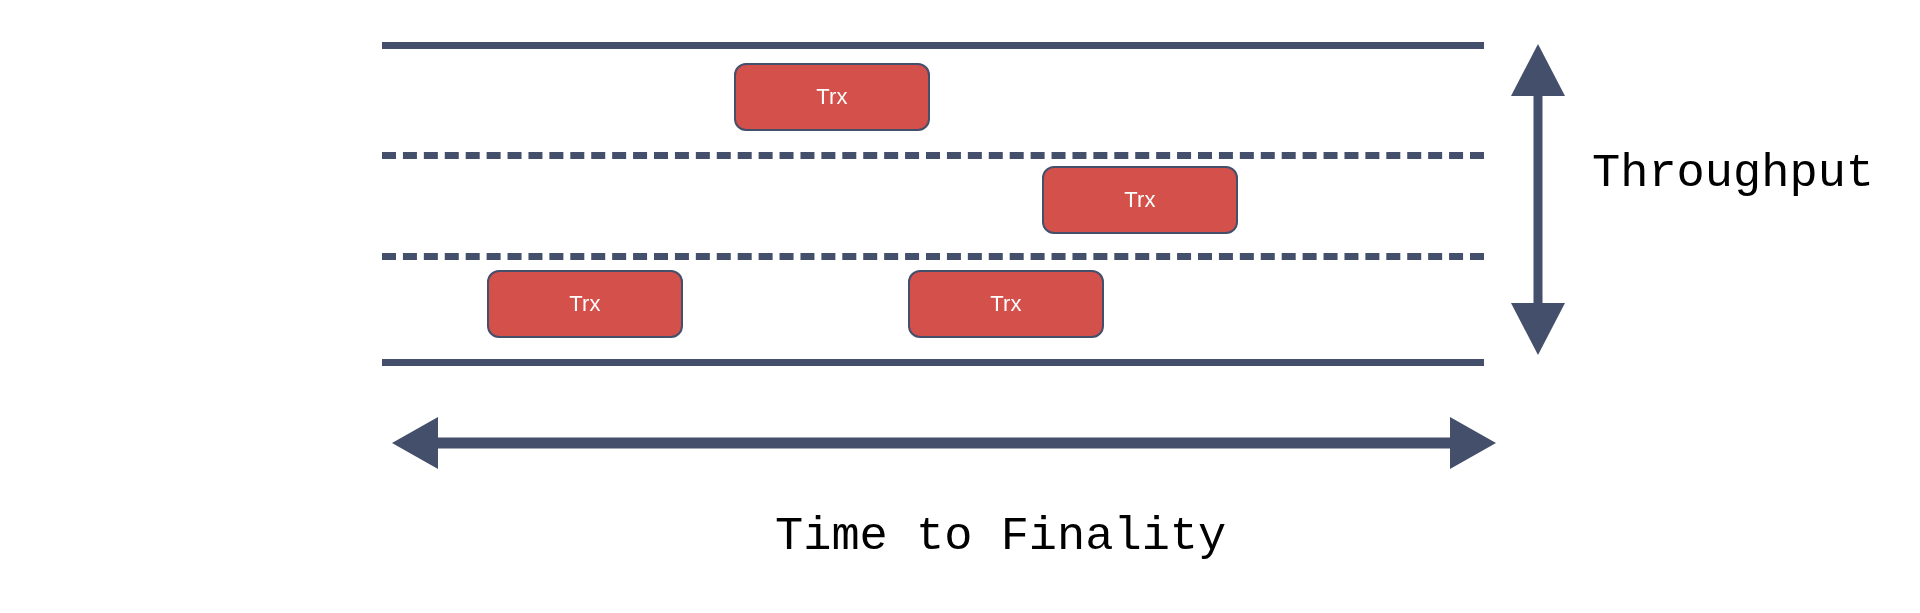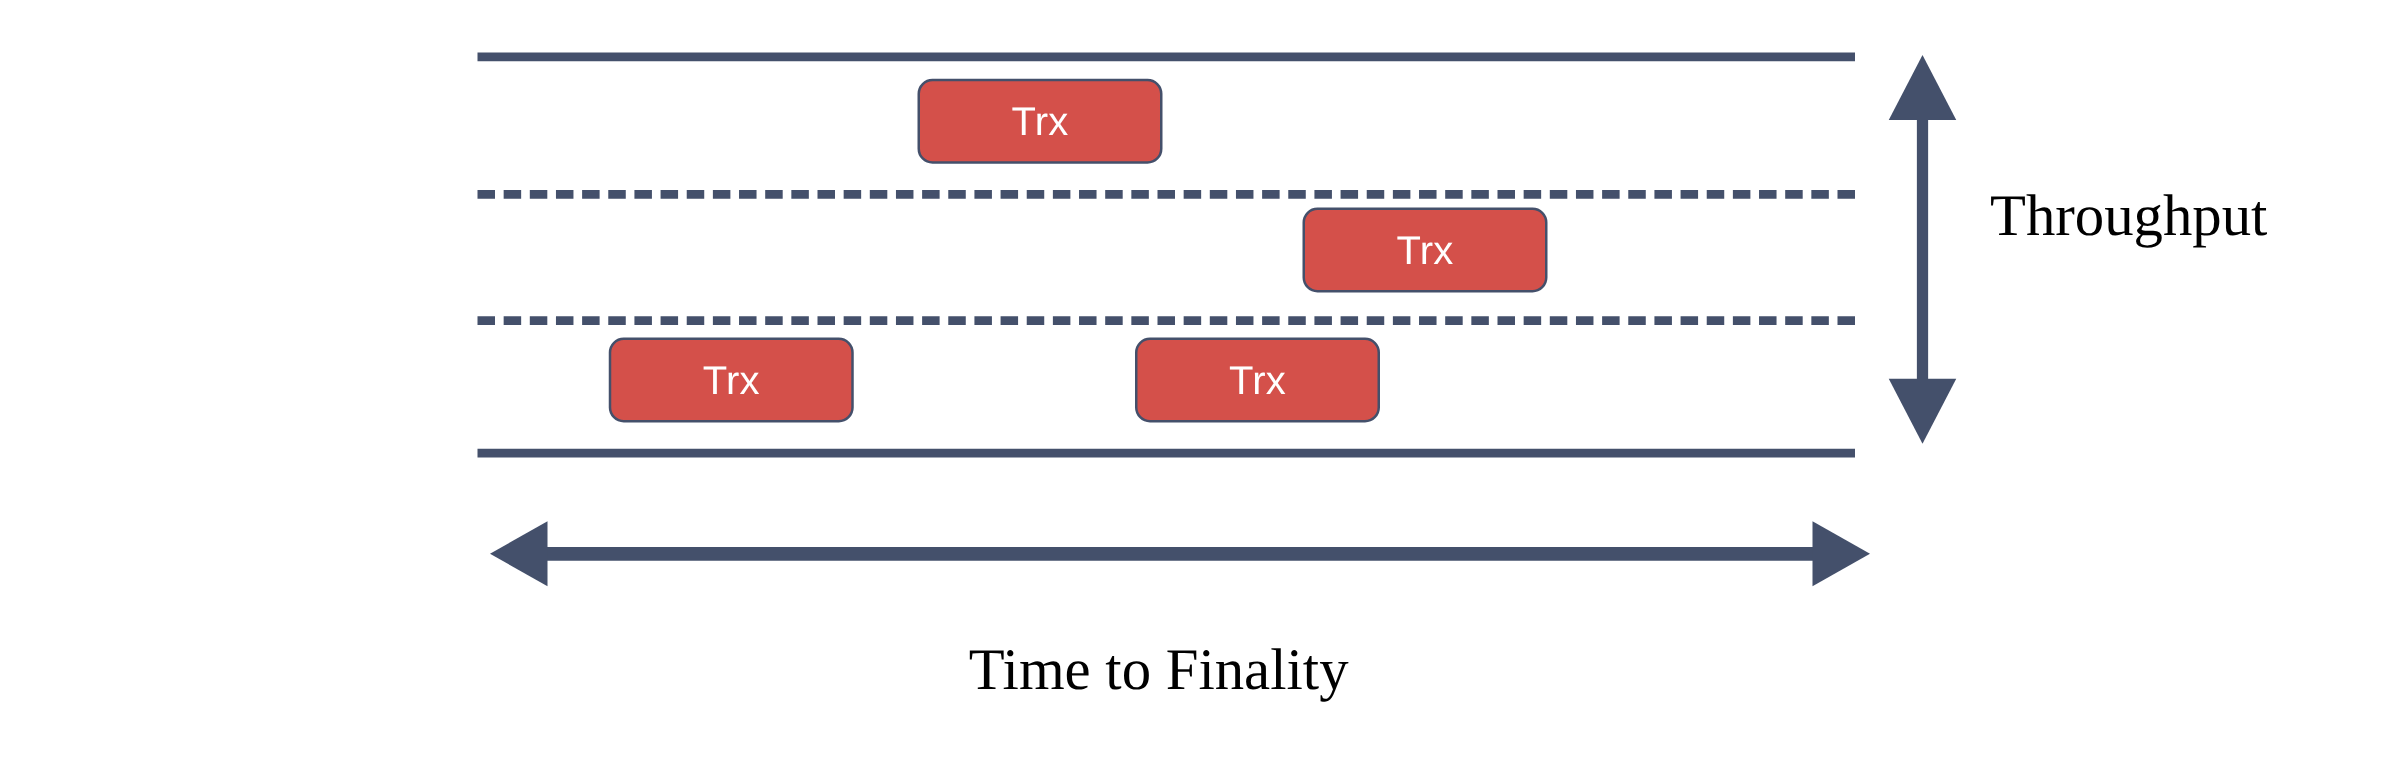--- a/index.html
+++ b/index.html
@@ -42,30 +42,30 @@
     border: 2px solid #44506b;
     border-radius: 12px;
     display: flex;
     align-items: center;
     justify-content: center;
     box-sizing: border-box;
   }
   .trx-label {
     color: #ffffff;
     font-family: "Liberation Sans", sans-serif;
-    font-size: 32px;
+    font-size: 22px;
     line-height: 1;
     letter-spacing: 0.2px;
     user-select: none;
   }
   
   .axis-label {
     position: absolute;
     color: #000000;
-    font-family: Liberation Serif, serif;
+    font-family: Liberation Mono, monospace;
     font-size: 47px;
     line-height: 1;
     white-space: nowrap;
   }
   
   .arrow-svg {
     position: absolute;
     overflow: visible;
   }
 </style>

